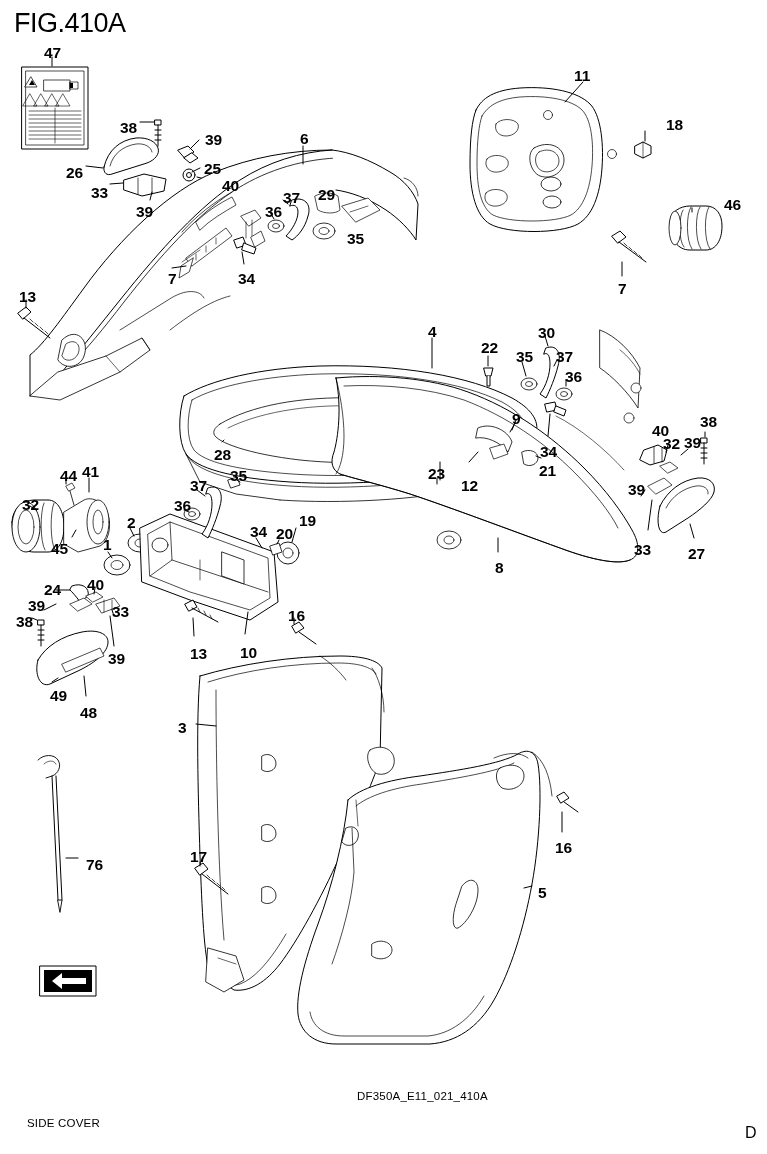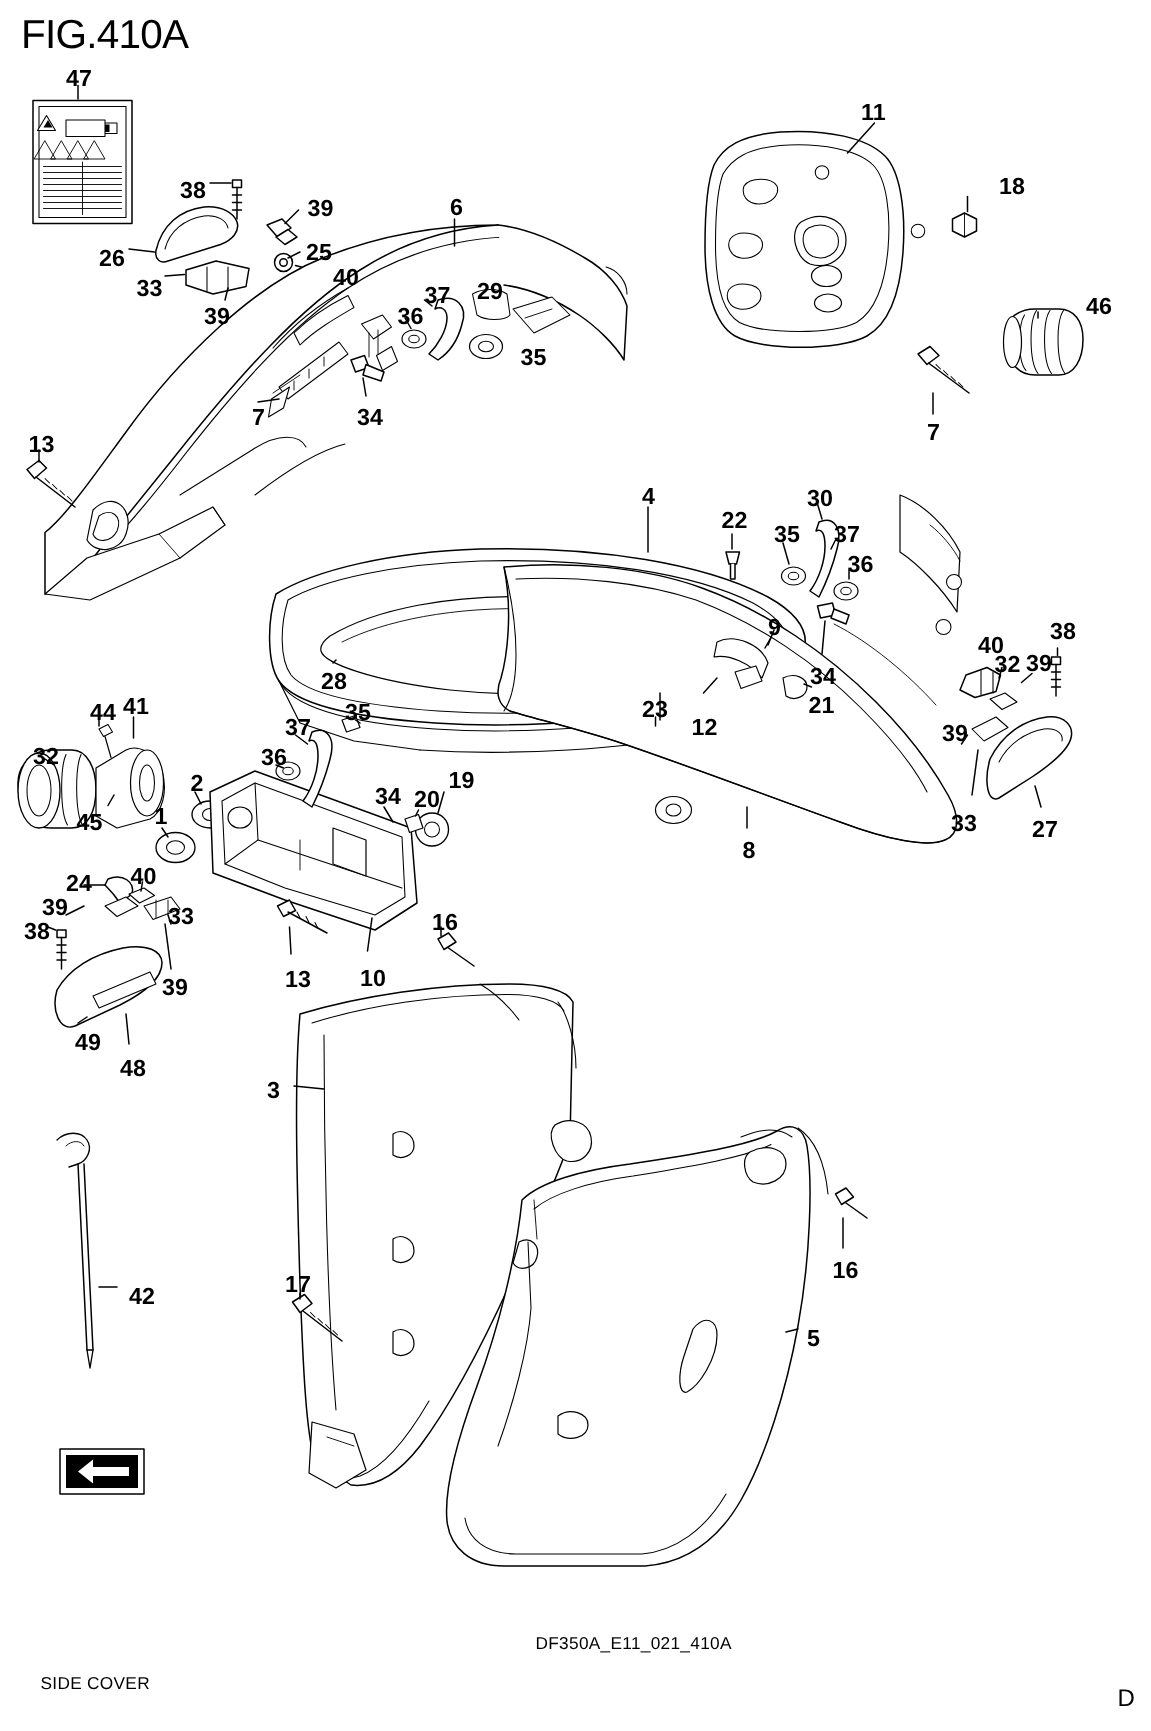--- a/index.html
+++ b/index.html
@@ -534,20 +534,20 @@
   <div class="callout" style="left:16px;top:614px">38</div>
   <div class="callout" style="left:288px;top:608px">16</div>
   <div class="callout" style="left:108px;top:651px">39</div>
   <div class="callout" style="left:190px;top:646px">13</div>
   <div class="callout" style="left:240px;top:645px">10</div>
   <div class="callout" style="left:50px;top:688px">49</div>
   <div class="callout" style="left:80px;top:705px">48</div>
   <div class="callout" style="left:178px;top:720px">3</div>
   <div class="callout" style="left:555px;top:840px">16</div>
   <div class="callout" style="left:190px;top:849px">17</div>
-  <div class="callout" style="left:86px;top:857px">42</div>
+  <div class="callout" style="left:86px;top:857px">76</div>
   <div class="callout" style="left:538px;top:885px">5</div>
 
   <div id="footer-code">DF350A_E11_021_410A</div>
   <div id="footer-name">SIDE COVER</div>
   <div id="footer-rev">D</div>
 
 </div>
 
 </body></html>

